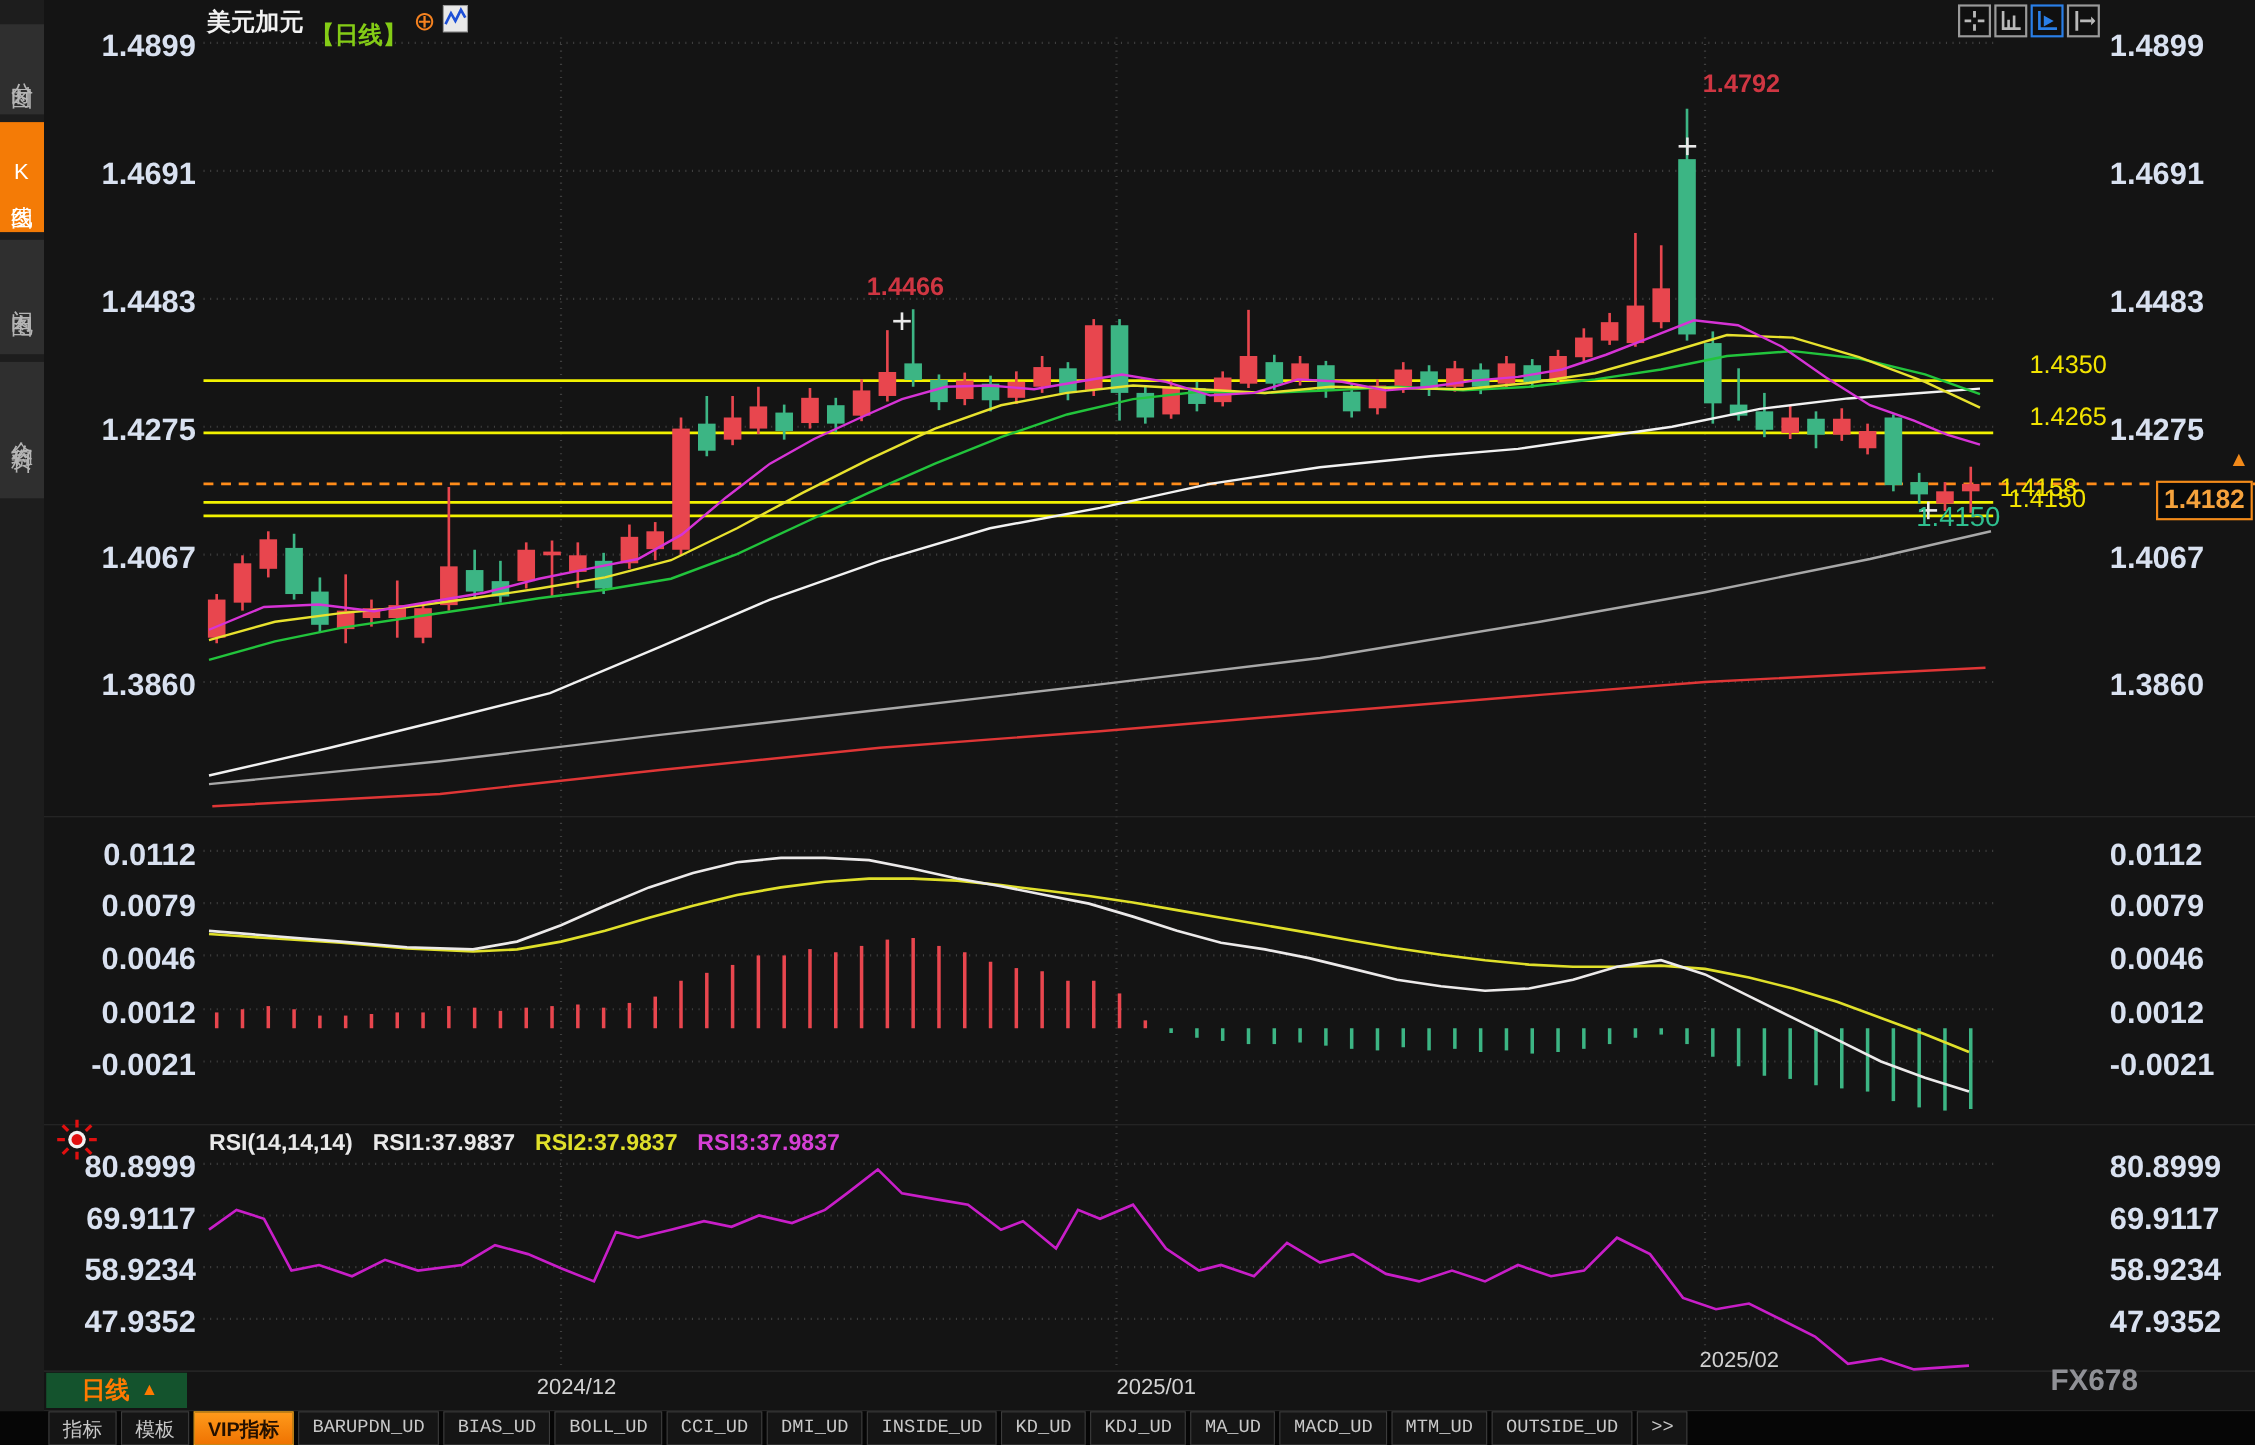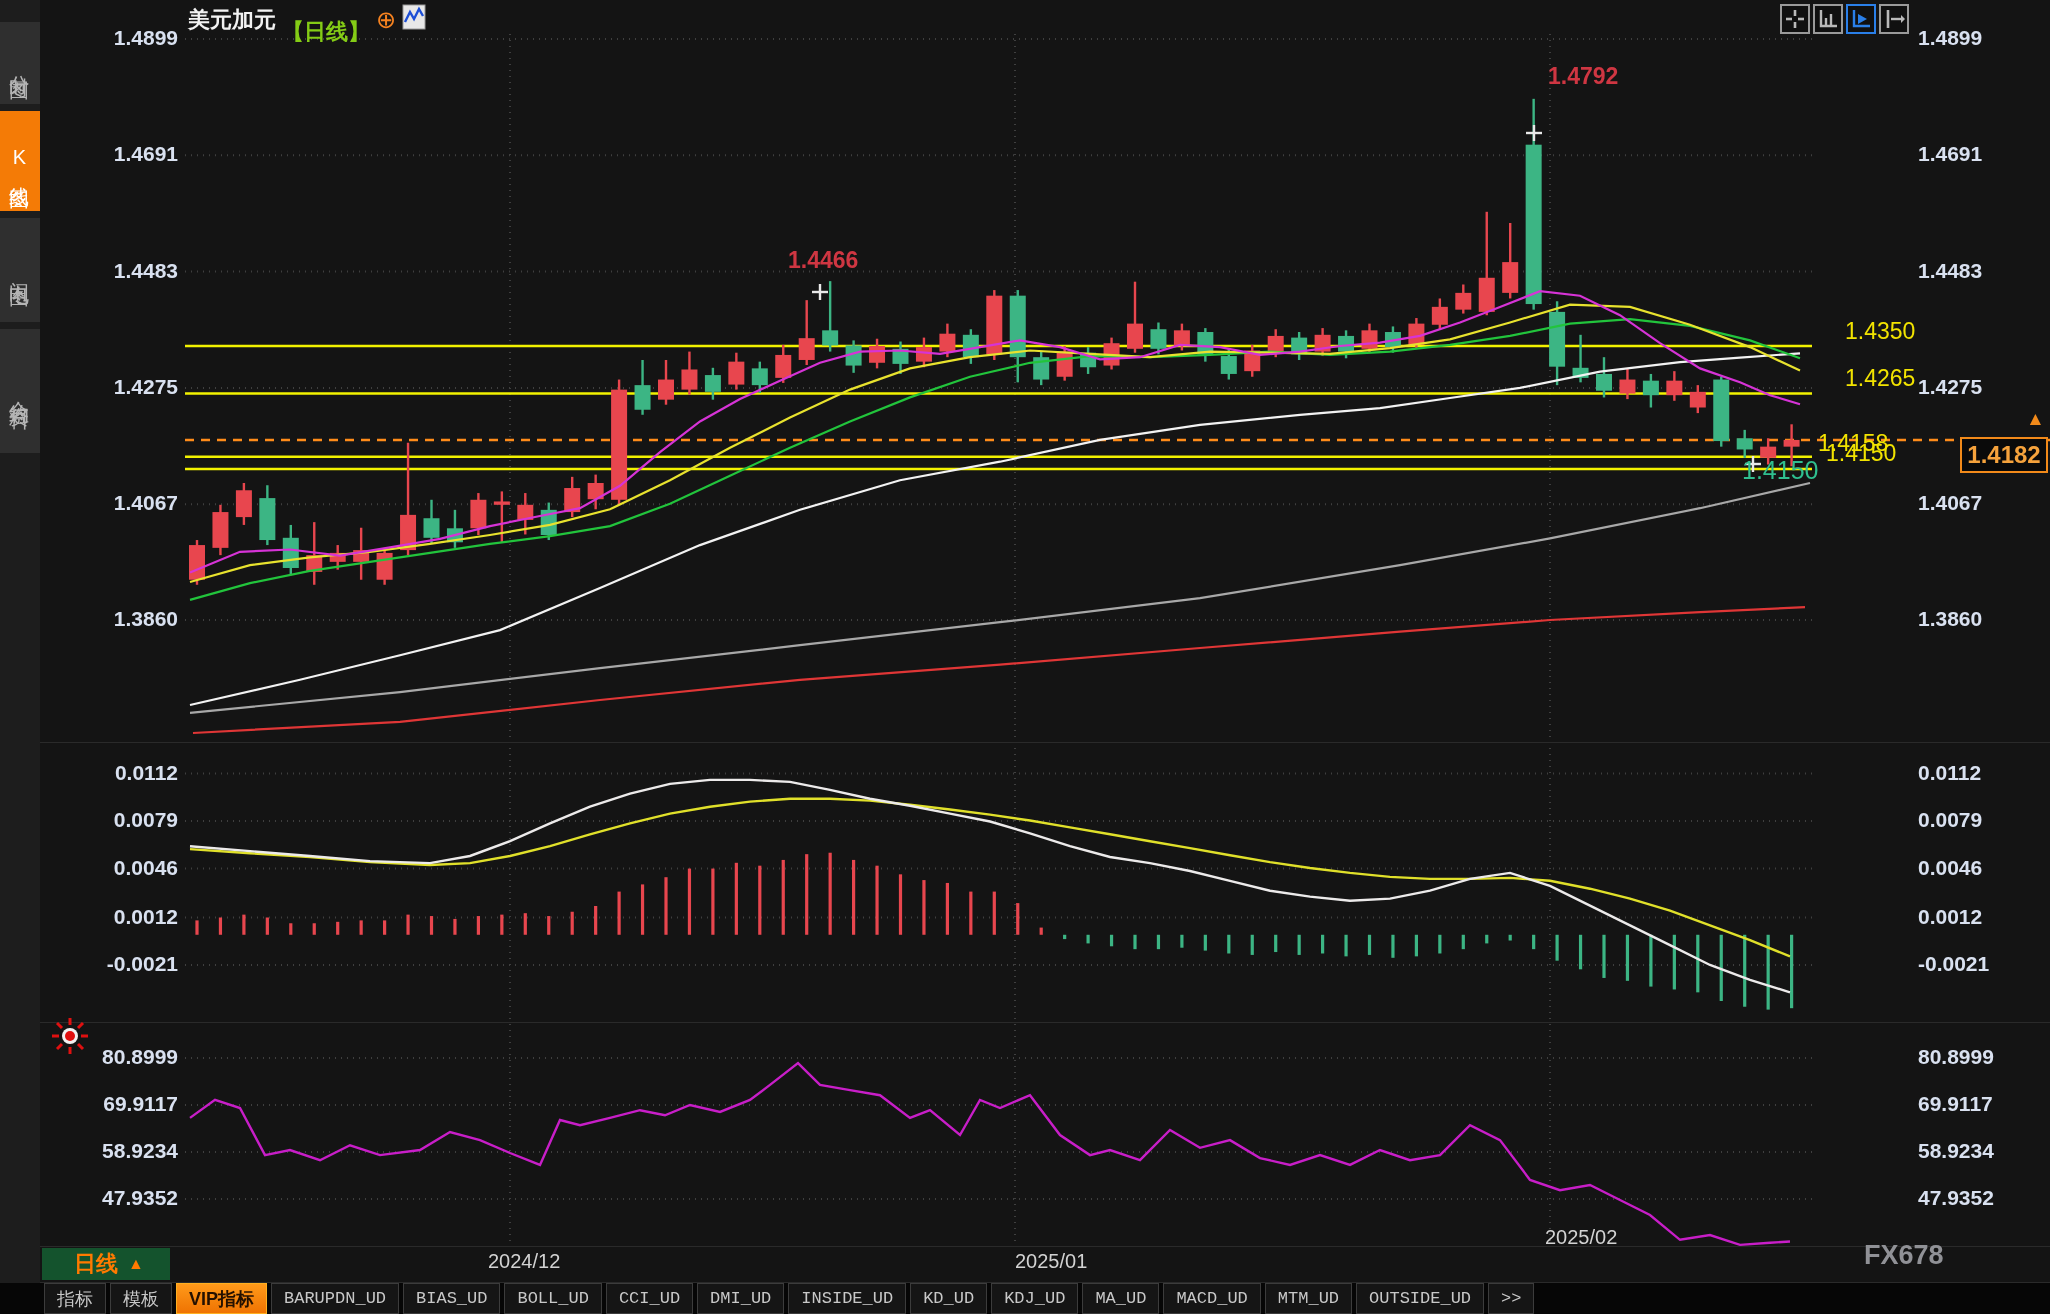--- a/index.html
+++ b/index.html
@@ -23,21 +23,21 @@
   #toolbar{position:absolute;left:1780px;top:4px;display:flex;gap:3px;z-index:6;}
   .tool{width:30px;height:30px;border:2px solid #9a9a9a;background:#101010;display:flex;
         align-items:center;justify-content:center;cursor:pointer;box-sizing:border-box;}
   .tool.active{border-color:#2a7fe8;}
   
   .pane-header{position:absolute;left:190px;display:flex;gap:18px;font-size:21px;font-weight:600;
         white-space:nowrap;z-index:4;}
   .pane-header .w{color:#e9e9e9;} .pane-header .y{color:#e0e02a;} .pane-header .m{color:#d63fd6;}
   #macd-header{top:746px;} #rsi-header{top:1027px;}
   
-  .axis-label{position:absolute;font-size:21px;font-weight:600;color:#d9e1f0;z-index:3;}
+  .axis-label{position:absolute;font-size:28px;font-weight:600;color:#d9e1f0;z-index:3;}
   .axis-label.left{width:110px;text-align:right;}
   .lvl-label{position:absolute;font-weight:400;z-index:3;}
   .date-label{position:absolute;font-size:20px;color:#d2d2d2;z-index:3;}
   
   #alarm{position:absolute;left:50px;top:1016px;z-index:4;}
   
   #period-btn{position:absolute;left:42px;top:1248px;width:128px;height:32px;background:#14532d;
        color:#ff7a00;font-size:22px;font-weight:700;display:flex;align-items:center;gap:10px;
        padding-left:32px;box-sizing:border-box;cursor:pointer;z-index:4;}
   #period-btn .tri{font-size:16px;}
@@ -400,20 +400,26 @@
     <div class="tool">
       <svg width="22" height="22" viewBox="0 0 22 22">
           <line x1="5" y1="2" x2="5" y2="20" stroke="#b9b9b9" stroke-width="2.6"></line>
           <line x1="8" y1="11" x2="18" y2="11" stroke="#b9b9b9" stroke-width="2.4"></line>
           <polygon points="18,7 22,11 18,15" fill="#b9b9b9"></polygon>
         </svg>
     </div>
   </div>
 
 
+  <div id="rsi-header" class="pane-header">
+    <span class="w">RSI(14,14,14)</span>
+    <span class="w">RSI1:37.9837</span>
+    <span class="y">RSI2:37.9837</span>
+    <span class="m">RSI3:37.9837</span>
+  </div>
 
   <div id="alarm">
     <svg width="40" height="40" viewBox="0 0 40 40">
       <g stroke="#e01010" stroke-width="3">
         <line x1="20" y1="2" x2="20" y2="9"></line>
           <line x1="20" y1="31" x2="20" y2="38"></line>
         <line x1="2" y1="20" x2="9" y2="20"></line>
           <line x1="31" y1="20" x2="38" y2="20"></line>
         <line x1="7" y1="7" x2="12" y2="12"></line>
           <line x1="28" y1="28" x2="33" y2="33"></line>

